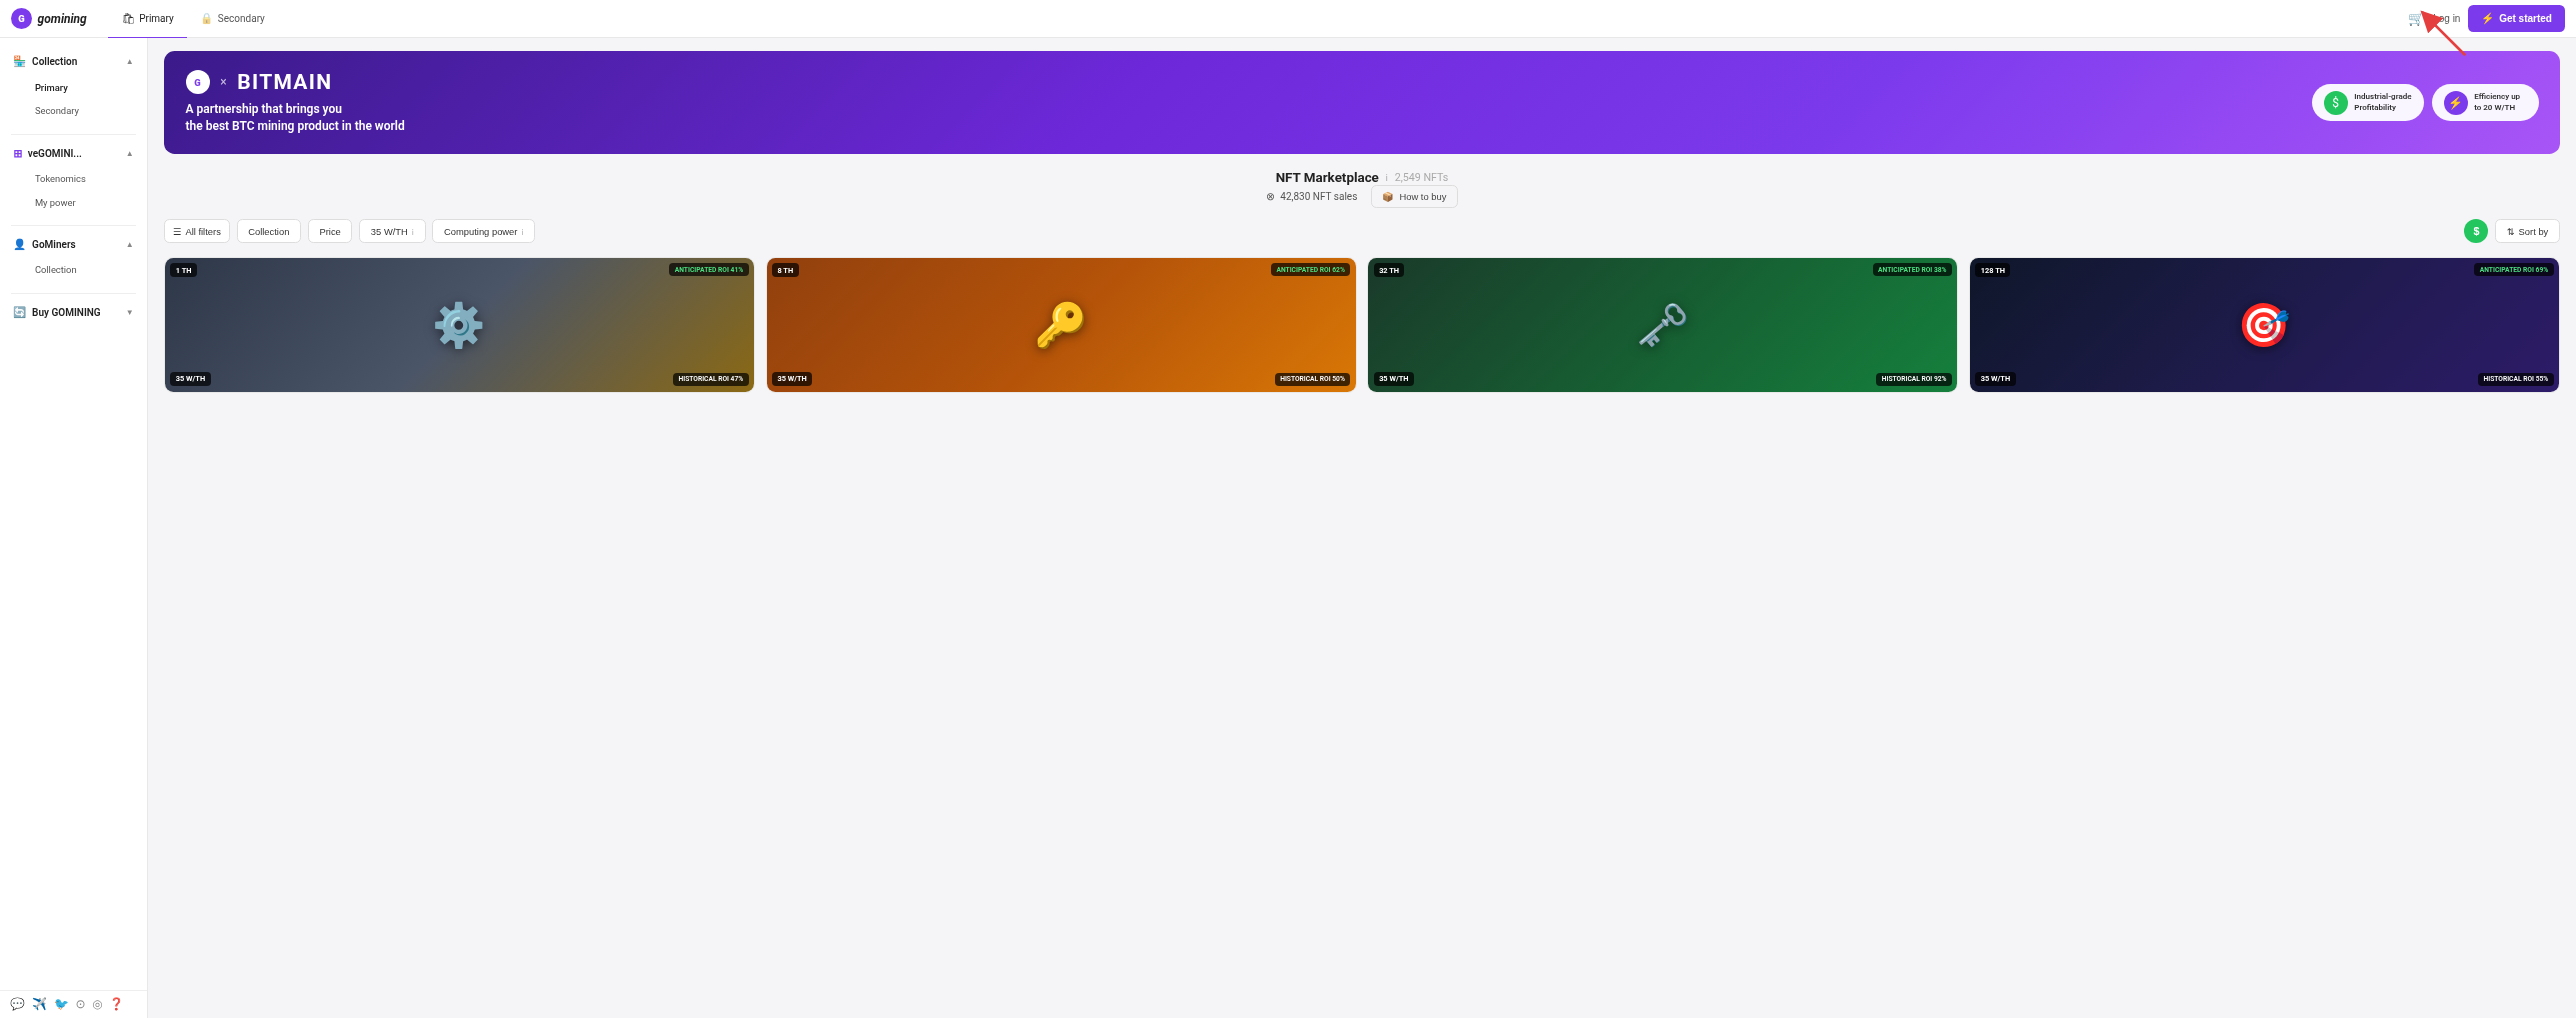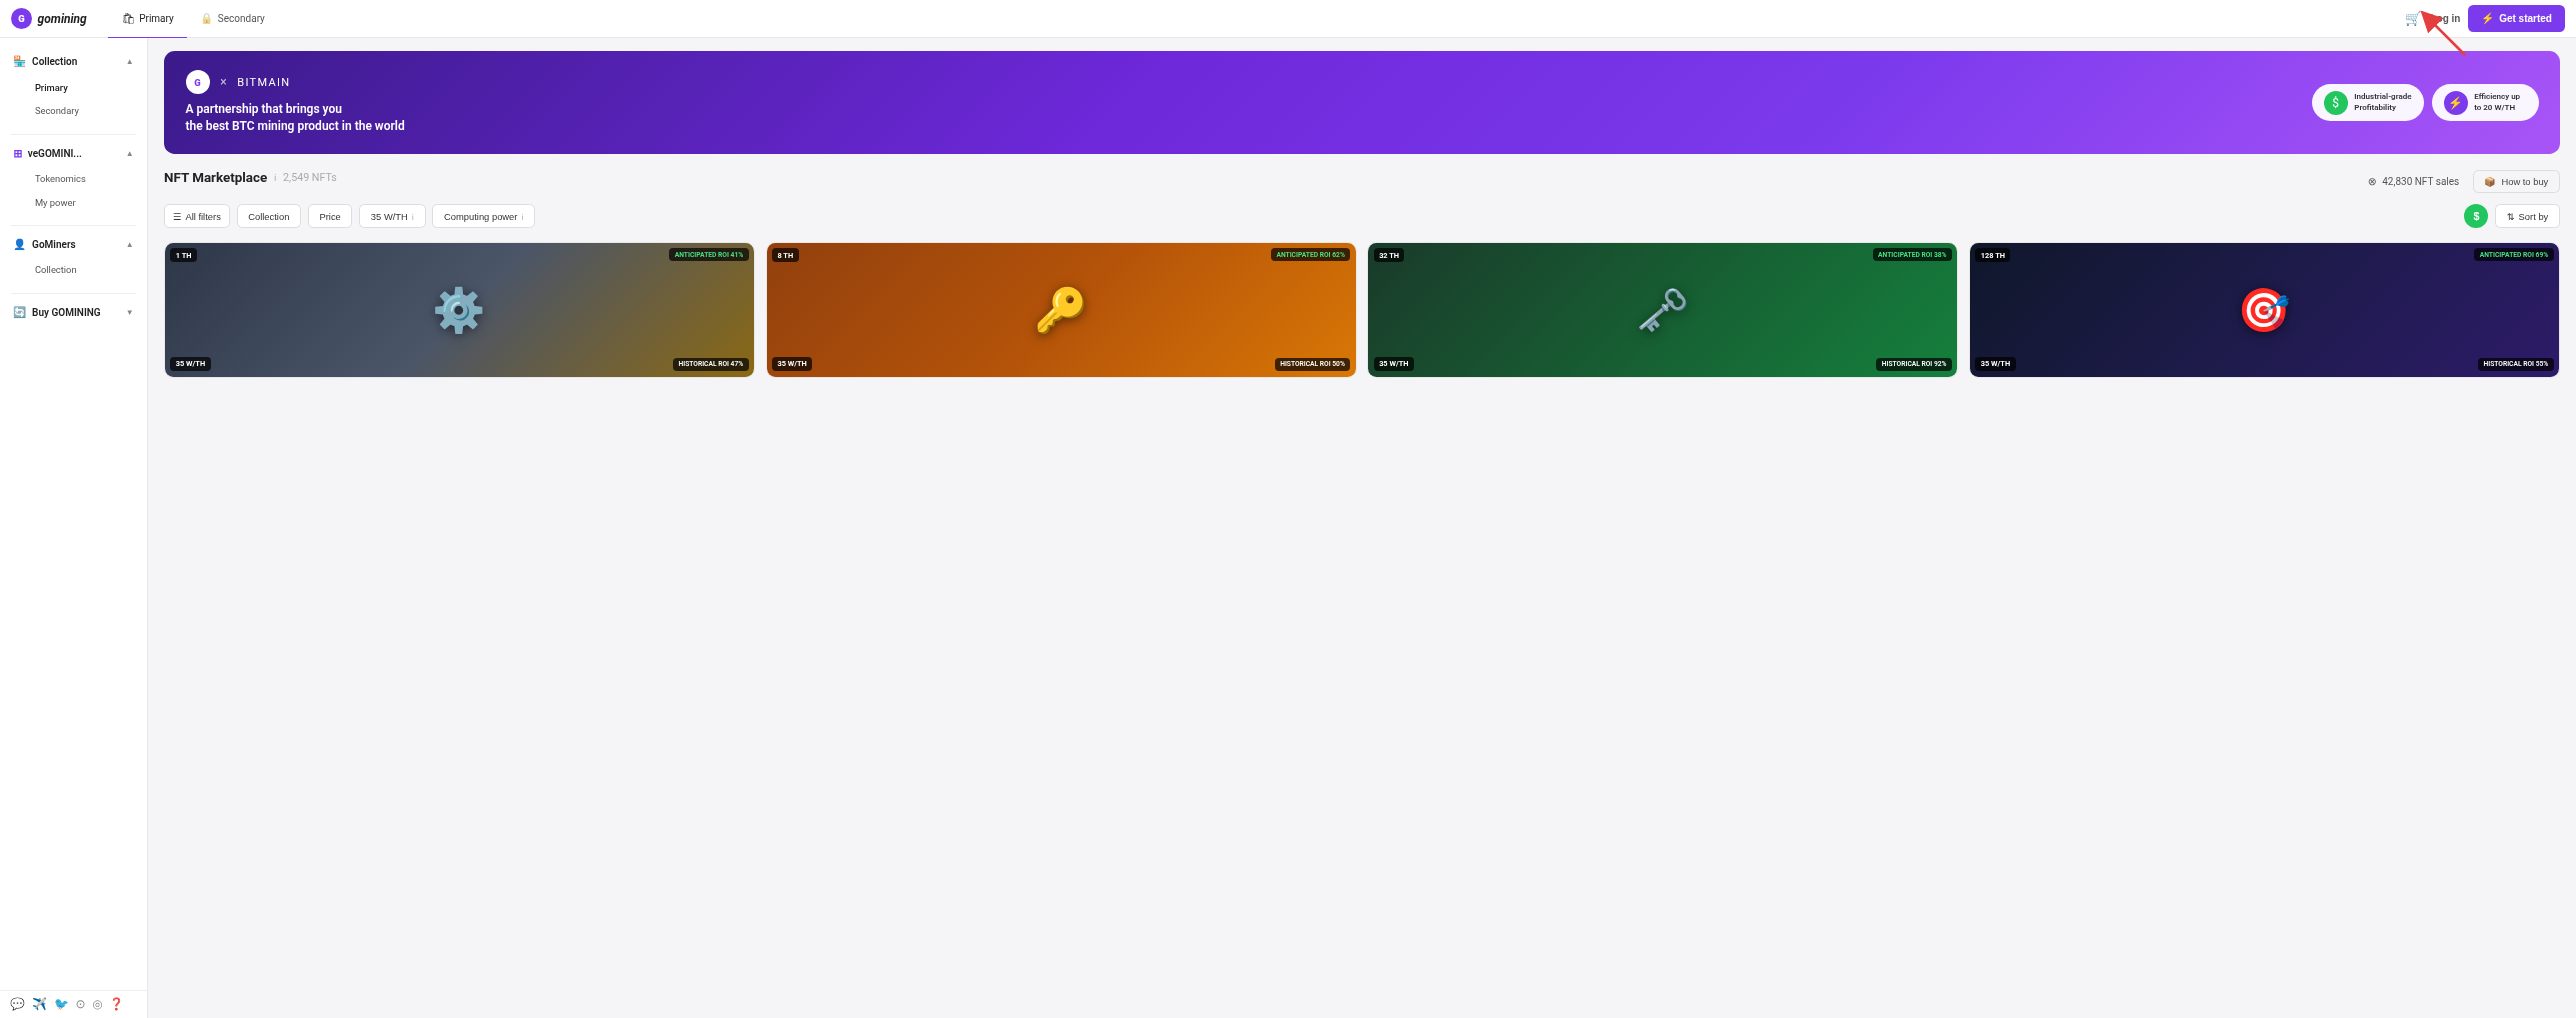--- a/index.html
+++ b/index.html
@@ -22,21 +22,21 @@
       display: flex; align-items: center; gap: 4px;
       padding: 0 13.4px; height: 38px; cursor: pointer;
       font-size: 10px; color: #555; text-decoration: none; border-bottom: 1.3px solid transparent;
       position: relative;
     }
     .nav-tab.active { color: #222; border-bottom: 1.3px solid #7c3aed; }
     .nav-tab-icon { opacity: 0.5; font-size: 10.7px; }
     .nav-tab.active .nav-tab-icon { opacity: 1; }
     .nav-right { display: flex; align-items: center; gap: 8px; margin-left: auto; }
     .cart-icon-btn { background: none; border: none; cursor: pointer; font-size: 13.4px; color: #555; }
-    .login-btn { background: none; border: none; cursor: pointer; font-size: 10px; color: #555; font-weight: 700; }
+    .login-btn { background: none; border: none; cursor: pointer; font-size: 10px; color: #555; font-weight: 400; }
     .get-started-btn {
       background: #7c3aed; color: #fff; border: none; border-radius: 5.4px;
       padding: 6.7px 13.4px; font-size: 10px; font-weight: 700; cursor: pointer;
       display: flex; align-items: center; gap: 4px;
     }
     .get-started-btn .lightning { font-size: 10.7px; }
 
     
     .layout { display: flex; height: calc(100vh - 38px); }
 
@@ -73,36 +73,36 @@
       align-items: center; justify-content: space-between; margin-bottom: 16px; color: #fff;
       overflow: hidden; position: relative; min-height: 87px;
     }
     .banner-left {}
     .banner-logo { display: flex; align-items: center; gap: 8px; margin-bottom: 6.7px; }
     .banner-logo-icon {
       width: 24px; height: 24px; border-radius: 50%; background: #fff;
       display: flex; align-items: center; justify-content: center; font-weight: 900; color: #7c3aed; font-size: 9.4px;
     }
     .banner-logo-x { font-size: 12px; color: rgba(255,255,255,0.7); margin: 0 2.7px; }
-    .banner-bitmain { font-size: 11px; font-weight: 400; letter-spacing: 1.3px; color: #fff; }
+    .banner-bitmain { font-size: 21px; font-weight: 700; letter-spacing: 1.3px; color: #fff; }
     .banner-title { font-size: 12px; font-weight: 600; line-height: 1.4; }
     .banner-right { display: flex; gap: 8px; }
     .banner-badge {
       background: rgba(255,255,255,0.95); border-radius: 34px;
       padding: 6.7px 12px; display: flex; align-items: center; gap: 6.7px;
       min-width: 107px;
     }
     .badge-icon { width: 24px; height: 24px; border-radius: 50%; display: flex; align-items: center; justify-content: center; font-size: 12px; }
     .badge-icon.green { background: #22c55e; color: #fff; }
     .badge-icon.purple { background: #7c3aed; color: #fff; }
     .badge-text { font-size: 8px; color: #333; font-weight: 600; line-height: 1.3; }
 
     
     .marketplace-header {
-      display: flex; align-items: flex-start; justify-content: space-between; margin-bottom: 10.7px;
+      display: flex; align-items: center; justify-content: space-between; margin-bottom: 10.7px; flex-direction: column;
     }
     .marketplace-title-row { display: flex; align-items: center; gap: 6.7px; }
     .marketplace-title { font-size: 13.4px; font-weight: 700; color: #222; }
     .info-icon { color: #aaa; font-size: 9.4px; cursor: pointer; }
     .nft-count { font-size: 10.7px; color: #aaa; font-weight: 400; }
     .marketplace-right { display: flex; align-items: center; gap: 13.4px; }
     .sales-stat { display: flex; align-items: center; gap: 5.4px; font-size: 10px; color: #555; }
     .sales-icon { font-size: 10.7px; }
     .how-to-buy-btn {
       display: flex; align-items: center; gap: 5.4px; background: none;

